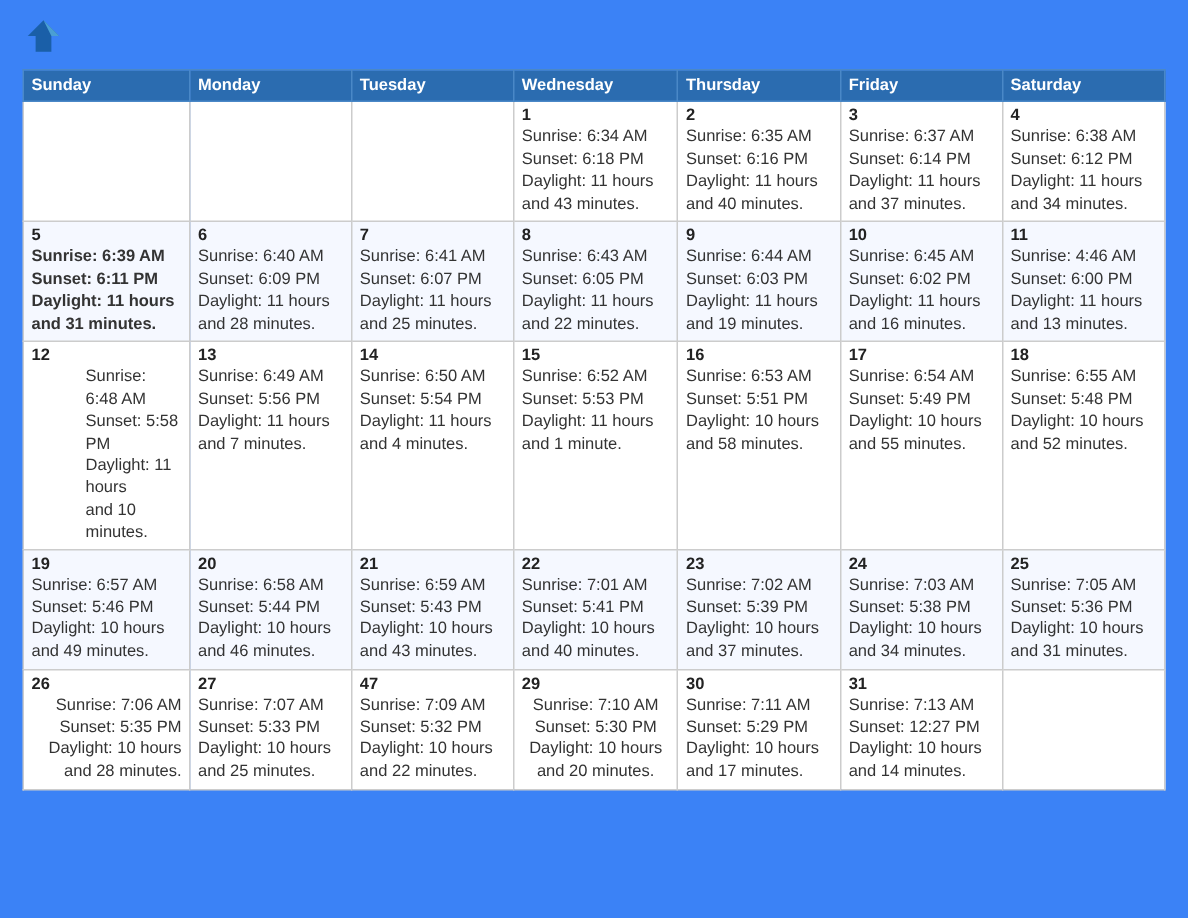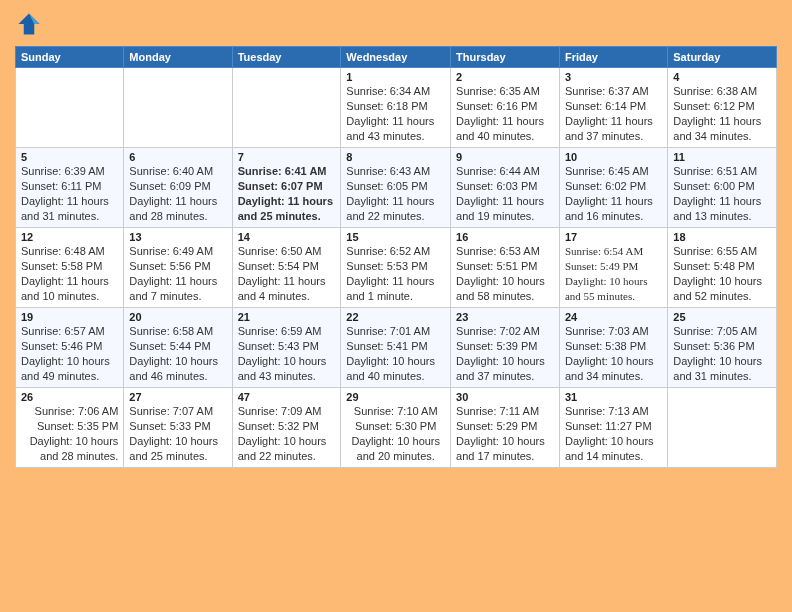--- a/index.html
+++ b/index.html
@@ -7,21 +7,21 @@
       font-family: Arial, sans-serif;
       background: #fff;
       width: 792px;
       height: 612px;
       overflow: hidden;
     }
     .page {
       width: 792px;
       height: 612px;
       padding: 10px 15px;
-      background: #fdba74;
+      background: #3b82f6;
     }
     .header {
       display: flex;
       justify-content: space-between;
       align-items: flex-start;
       margin-bottom: 8px;
     }
     .logo {
       display: flex;
       align-items: center;
@@ -158,35 +158,35 @@
             <span class="day-num">4</span>
             <div class="day-info" style="white-space: pre-line;">Sunrise: 6:38 AM
 Sunset: 6:12 PM
 Daylight: 11 hours
 and 34 minutes.</div>
           </td>
         </tr>
         <tr>
           <td>
             <span class="day-num">5</span>
-            <div class="day-info" style="white-space: pre-line;">Sunrise: 6:39 AM
+            <div class="day-info" style="white-space: pre-line; font-weight: bold;">Sunrise: 6:39 AM
 Sunset: 6:11 PM
 Daylight: 11 hours
 and 31 minutes.</div>
           </td>
           <td>
             <span class="day-num">6</span>
             <div class="day-info" style="white-space: pre-line;">Sunrise: 6:40 AM
 Sunset: 6:09 PM
 Daylight: 11 hours
 and 28 minutes.</div>
           </td>
           <td>
             <span class="day-num">7</span>
-            <div class="day-info" style="white-space: pre-line; font-weight: bold;">Sunrise: 6:41 AM
+            <div class="day-info" style="white-space: pre-line;">Sunrise: 6:41 AM
 Sunset: 6:07 PM
 Daylight: 11 hours
 and 25 minutes.</div>
           </td>
           <td>
             <span class="day-num">8</span>
             <div class="day-info" style="white-space: pre-line;">Sunrise: 6:43 AM
 Sunset: 6:05 PM
 Daylight: 11 hours
 and 22 minutes.</div>
@@ -200,30 +200,30 @@
           </td>
           <td>
             <span class="day-num">10</span>
             <div class="day-info" style="white-space: pre-line;">Sunrise: 6:45 AM
 Sunset: 6:02 PM
 Daylight: 11 hours
 and 16 minutes.</div>
           </td>
           <td>
             <span class="day-num">11</span>
-            <div class="day-info" style="white-space: pre-line;">Sunrise: 6:51 AM
+            <div class="day-info" style="white-space: pre-line;">Sunrise: 4:46 AM
 Sunset: 6:00 PM
 Daylight: 11 hours
 and 13 minutes.</div>
           </td>
         </tr>
         <tr>
           <td>
             <span class="day-num">12</span>
-            <div class="day-info" style="white-space: pre-line;">Sunrise: 6:48 AM
+            <div class="day-info" style="white-space: pre-line; margin-left: 36px;">Sunrise: 6:48 AM
 Sunset: 5:58 PM
 Daylight: 11 hours
 and 10 minutes.</div>
           </td>
           <td>
             <span class="day-num">13</span>
             <div class="day-info" style="white-space: pre-line;">Sunrise: 6:49 AM
 Sunset: 5:56 PM
 Daylight: 11 hours
 and 7 minutes.</div>
@@ -244,21 +244,21 @@
           </td>
           <td>
             <span class="day-num">16</span>
             <div class="day-info" style="white-space: pre-line;">Sunrise: 6:53 AM
 Sunset: 5:51 PM
 Daylight: 10 hours
 and 58 minutes.</div>
           </td>
           <td>
             <span class="day-num">17</span>
-            <div class="day-info" style="white-space: pre-line; font-family: Liberation Serif, serif;">Sunrise: 6:54 AM
+            <div class="day-info" style="white-space: pre-line;">Sunrise: 6:54 AM
 Sunset: 5:49 PM
 Daylight: 10 hours
 and 55 minutes.</div>
           </td>
           <td>
             <span class="day-num">18</span>
             <div class="day-info" style="white-space: pre-line;">Sunrise: 6:55 AM
 Sunset: 5:48 PM
 Daylight: 10 hours
 and 52 minutes.</div>
@@ -347,21 +347,21 @@
           <td>
             <span class="day-num">30</span>
             <div class="day-info" style="white-space: pre-line;">Sunrise: 7:11 AM
 Sunset: 5:29 PM
 Daylight: 10 hours
 and 17 minutes.</div>
           </td>
           <td>
             <span class="day-num">31</span>
             <div class="day-info" style="white-space: pre-line;">Sunrise: 7:13 AM
-Sunset: 11:27 PM
+Sunset: 12:27 PM
 Daylight: 10 hours
 and 14 minutes.</div>
           </td>
           <td class="empty"></td>
         </tr>
       </tbody>
   </table>
 </div>
 
 </body></html>

